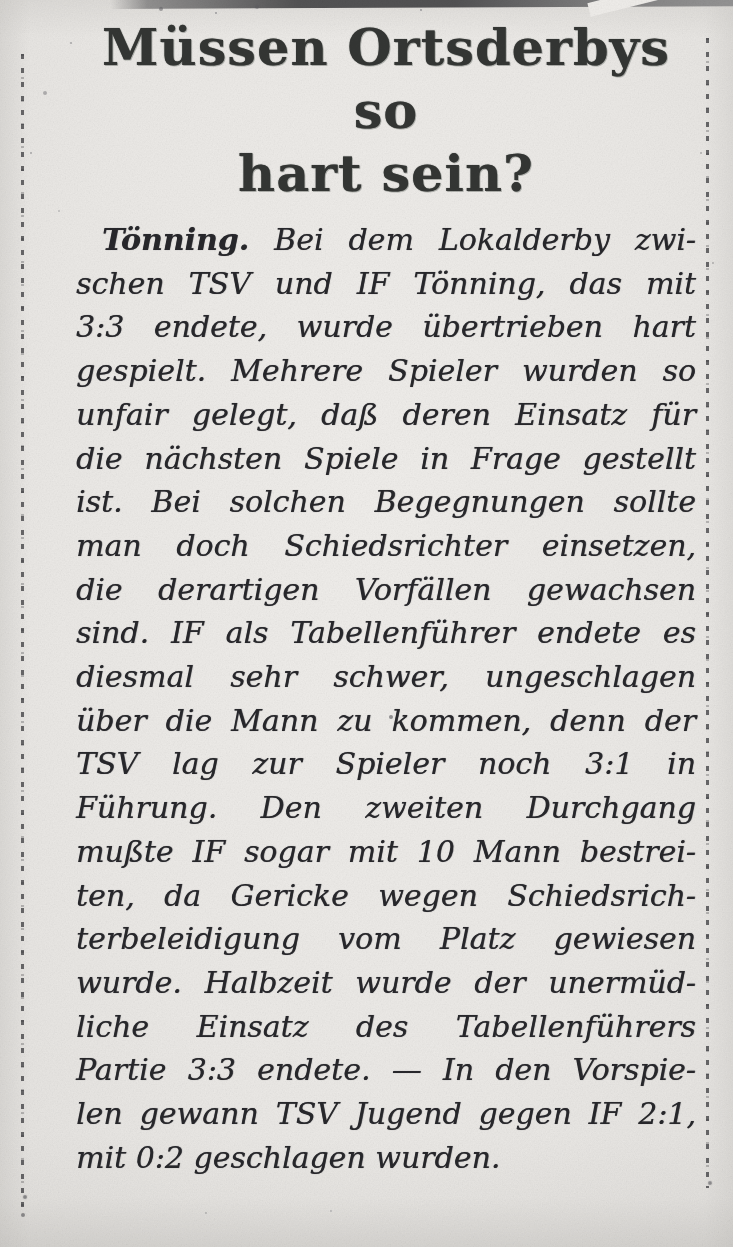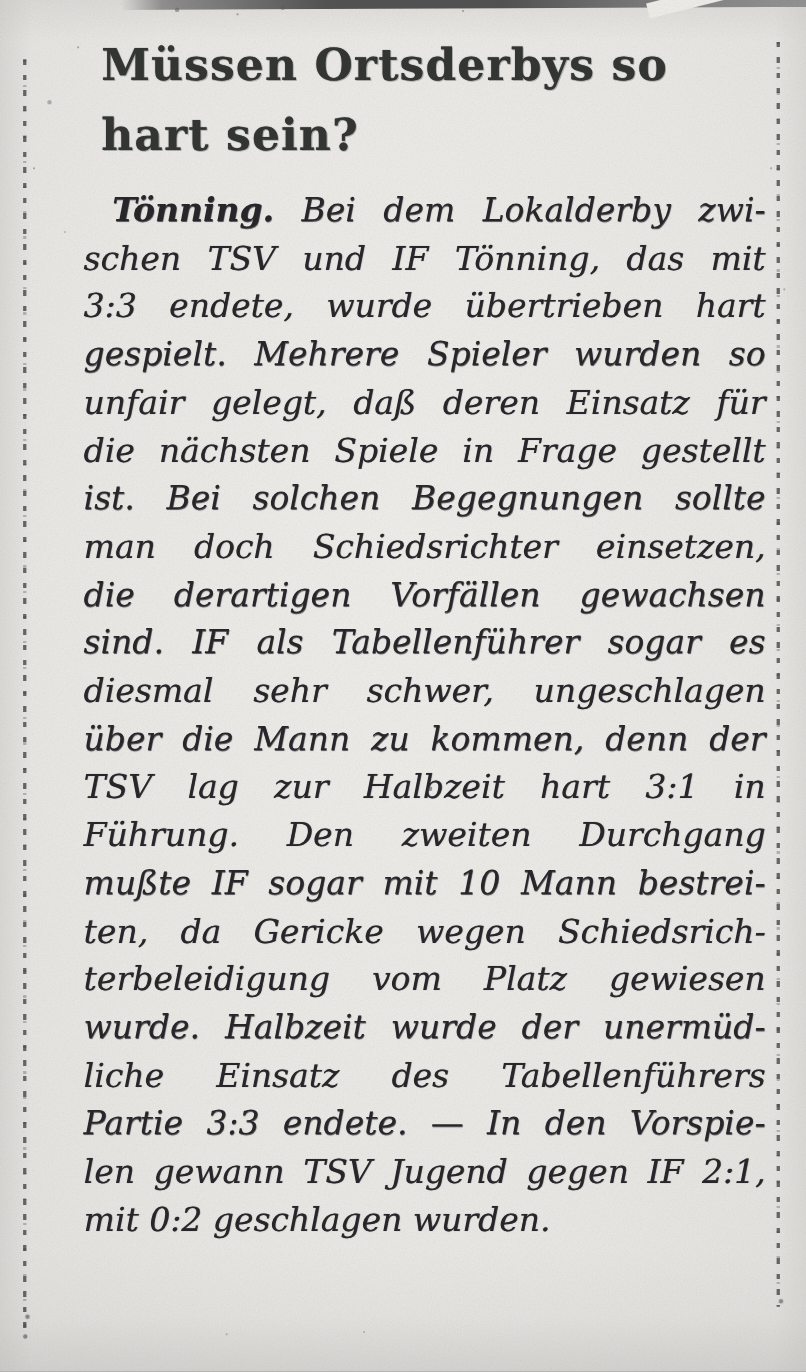--- a/index.html
+++ b/index.html
@@ -43,23 +43,23 @@
     background:
       repeating-linear-gradient(to bottom, rgba(48,48,52,0.70) 0 5px, rgba(48,48,52,0) 5px 14px),
       repeating-linear-gradient(to bottom, rgba(48,48,52,0.28) 0 2px, rgba(48,48,52,0) 2px 23px);
   }
   .rule-left  { left: 21px;  top: 54px; height: 1158px; }
   .rule-right { left: 706px; top: 38px; height: 1150px; }
 
   .article { position: absolute; left: 76px; top: 12px; width: 620px; }
 
   .headline {
-    margin: 16px;
-    text-align: left;
-    font-size: 40px;
+    margin: 4px;
+    text-align: center;
+    font-size: 51px;
     line-height: 63px;
     font-weight: 700;
     letter-spacing: 1px;
     color: #343634;
     text-shadow: 0 0 1px rgba(70,74,70,0.9), 1px 1px 0 rgba(90,94,90,0.35);
   }
 
   .body {
     margin-top: 13px;
     font-size: 30px;
@@ -123,24 +123,24 @@
     <div class="body">
       <div class="line first"><span class="dateline">Tönning.</span> <span>Bei dem Lokalderby zwi-</span></div>
       <div class="line">schen TSV und IF Tönning, das mit</div>
       <div class="line">3:3 endete, wurde übertrieben hart</div>
       <div class="line">gespielt. Mehrere Spieler wurden so</div>
       <div class="line">unfair gelegt, daß deren Einsatz für</div>
       <div class="line">die nächsten Spiele in Frage gestellt</div>
       <div class="line">ist. Bei solchen Begegnungen sollte</div>
       <div class="line">man doch Schiedsrichter einsetzen,</div>
       <div class="line">die derartigen Vorfällen gewachsen</div>
-      <div class="line">sind. IF als Tabellenführer sogar es</div>
+      <div class="line">sind. IF als Tabellenführer endete es</div>
       <div class="line">diesmal sehr schwer, ungeschlagen</div>
       <div class="line">über die Mann zu kommen, denn der</div>
-      <div class="line">TSV lag zur Halbzeit hart 3:1 in</div>
+      <div class="line">TSV lag zur Spieler noch 3:1 in</div>
       <div class="line">Führung. Den zweiten Durchgang</div>
       <div class="line">mußte IF sogar mit 10 Mann bestrei-</div>
       <div class="line">ten, da Gericke wegen Schiedsrich-</div>
       <div class="line">terbeleidigung vom Platz gewiesen</div>
       <div class="line">wurde. Halbzeit wurde der unermüd-</div>
       <div class="line">liche Einsatz des Tabellenführers</div>
       <div class="line">Partie 3:3 endete. — In den Vorspie-</div>
       <div class="line">len gewann TSV Jugend gegen IF 2:1,</div>
       <div class="line last">mit 0:2 geschlagen wurden.</div>
     </div>

